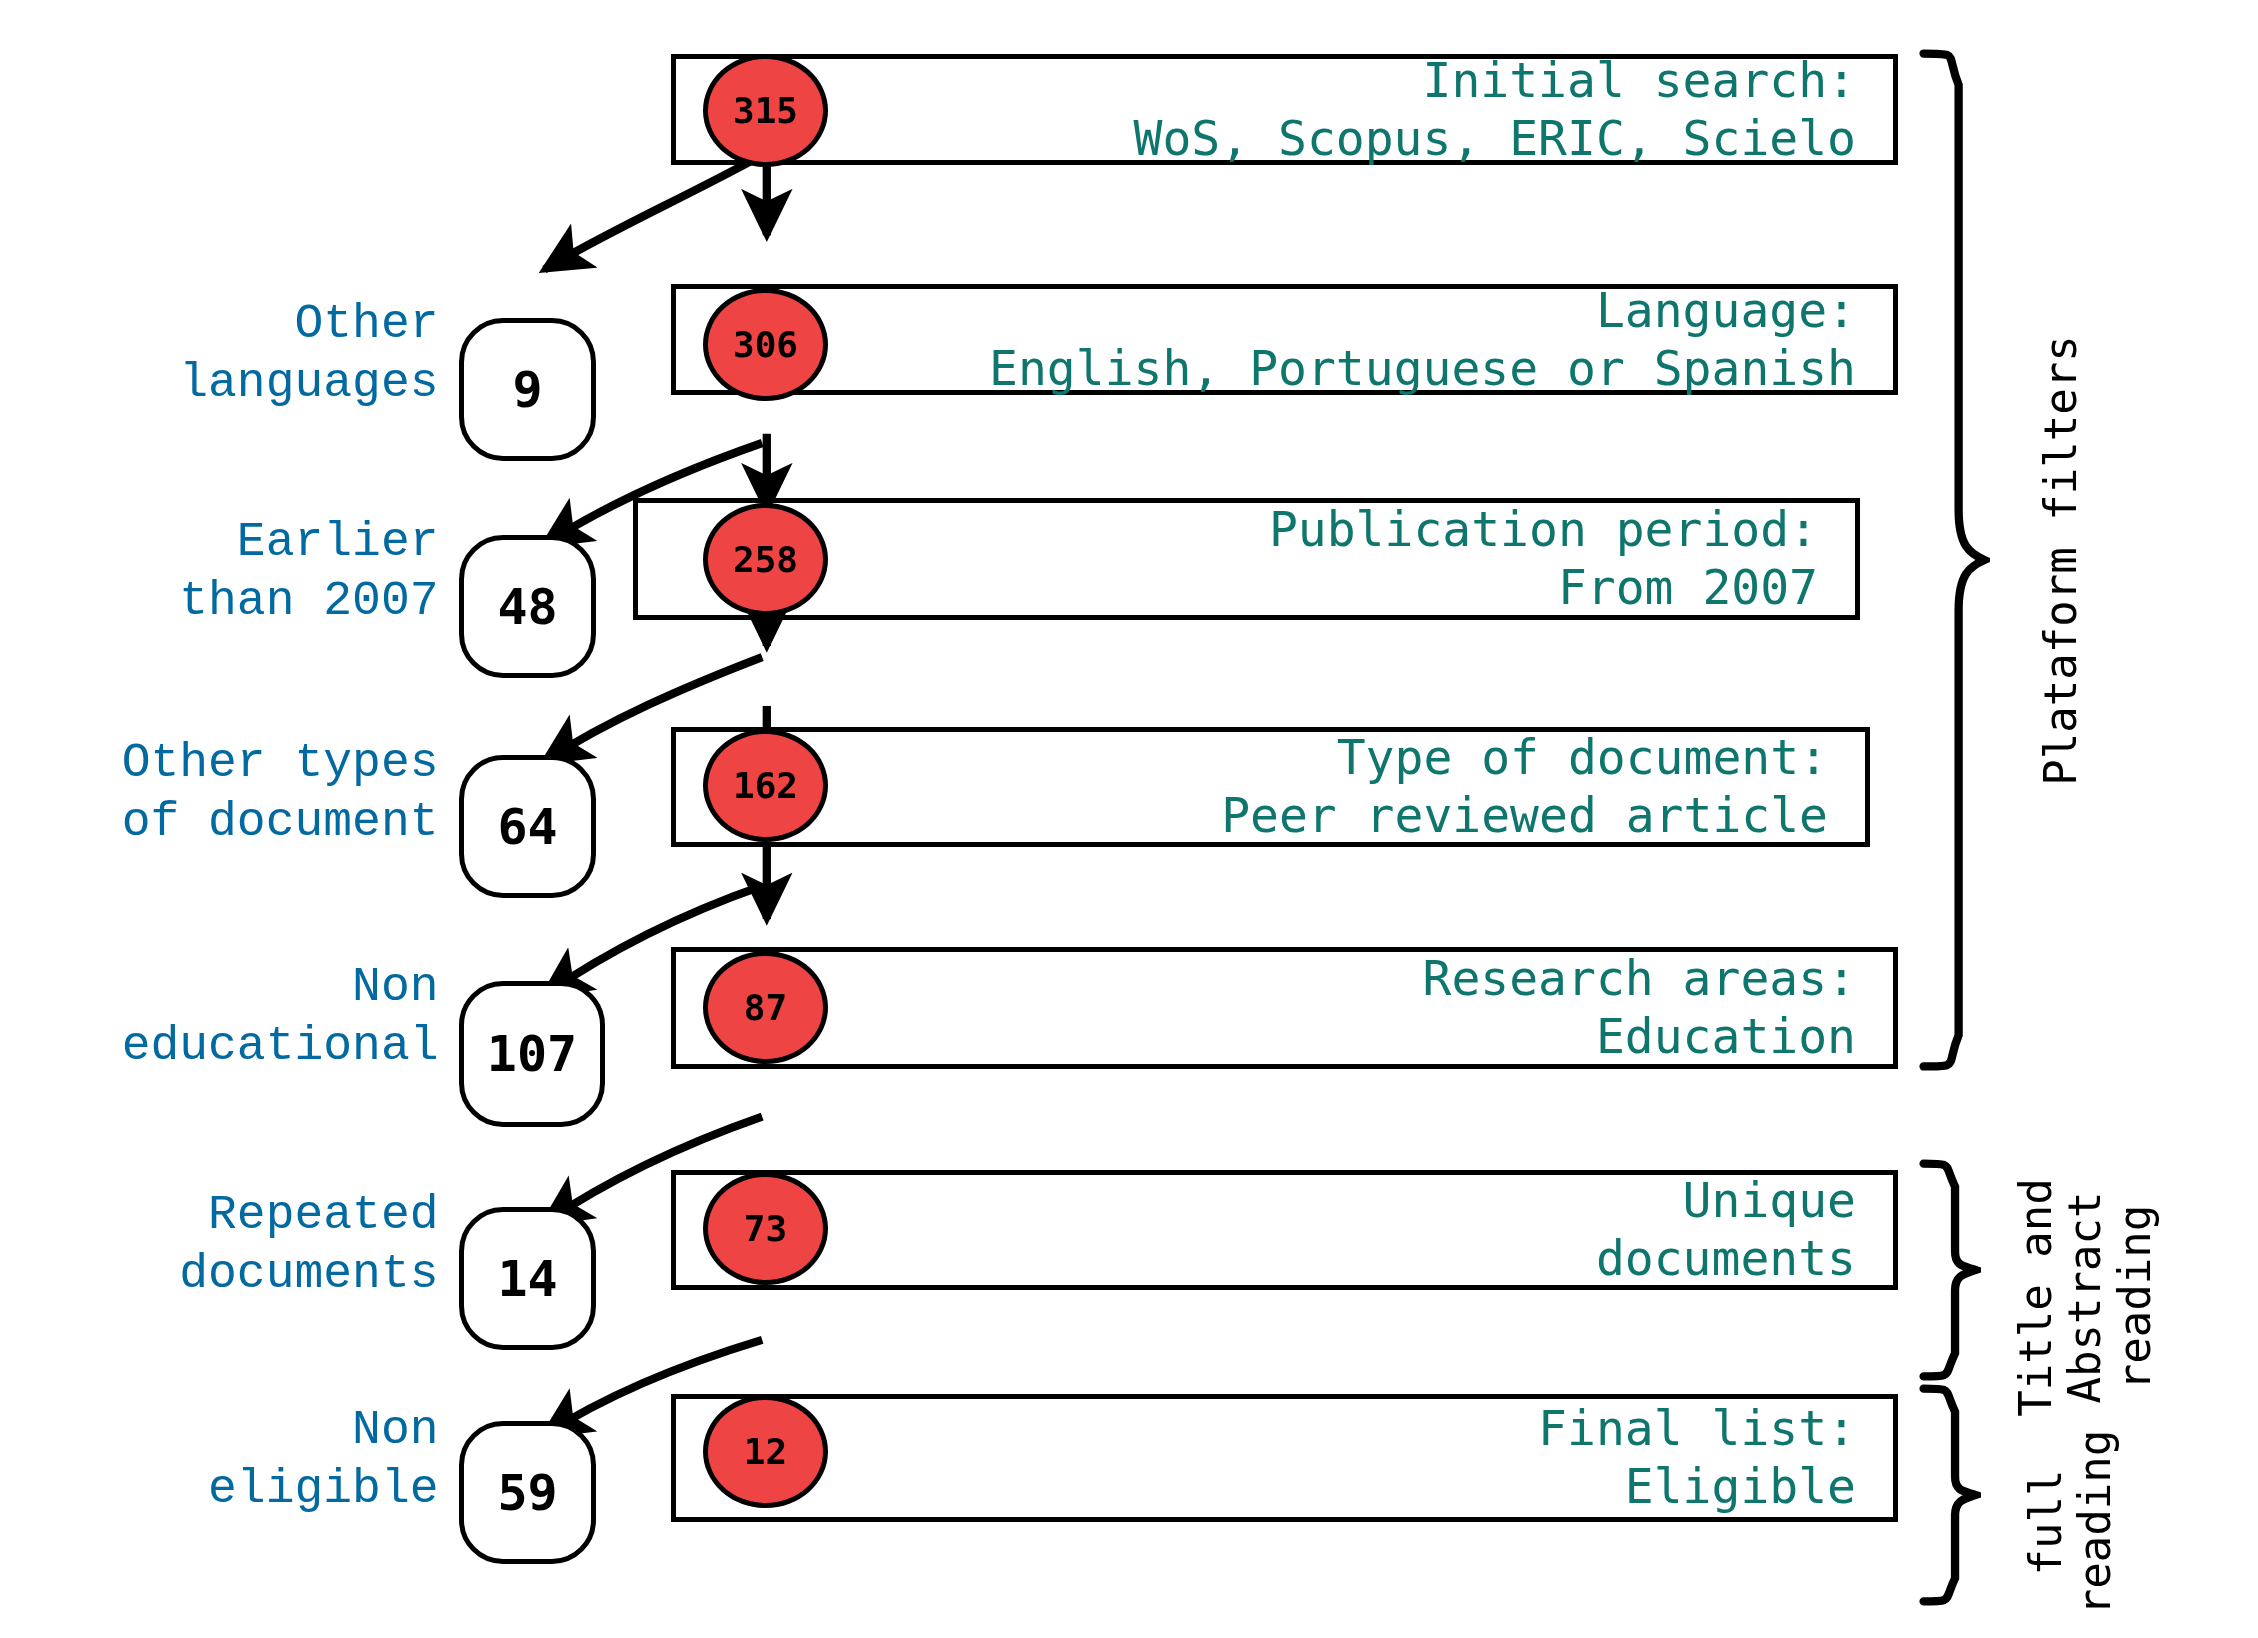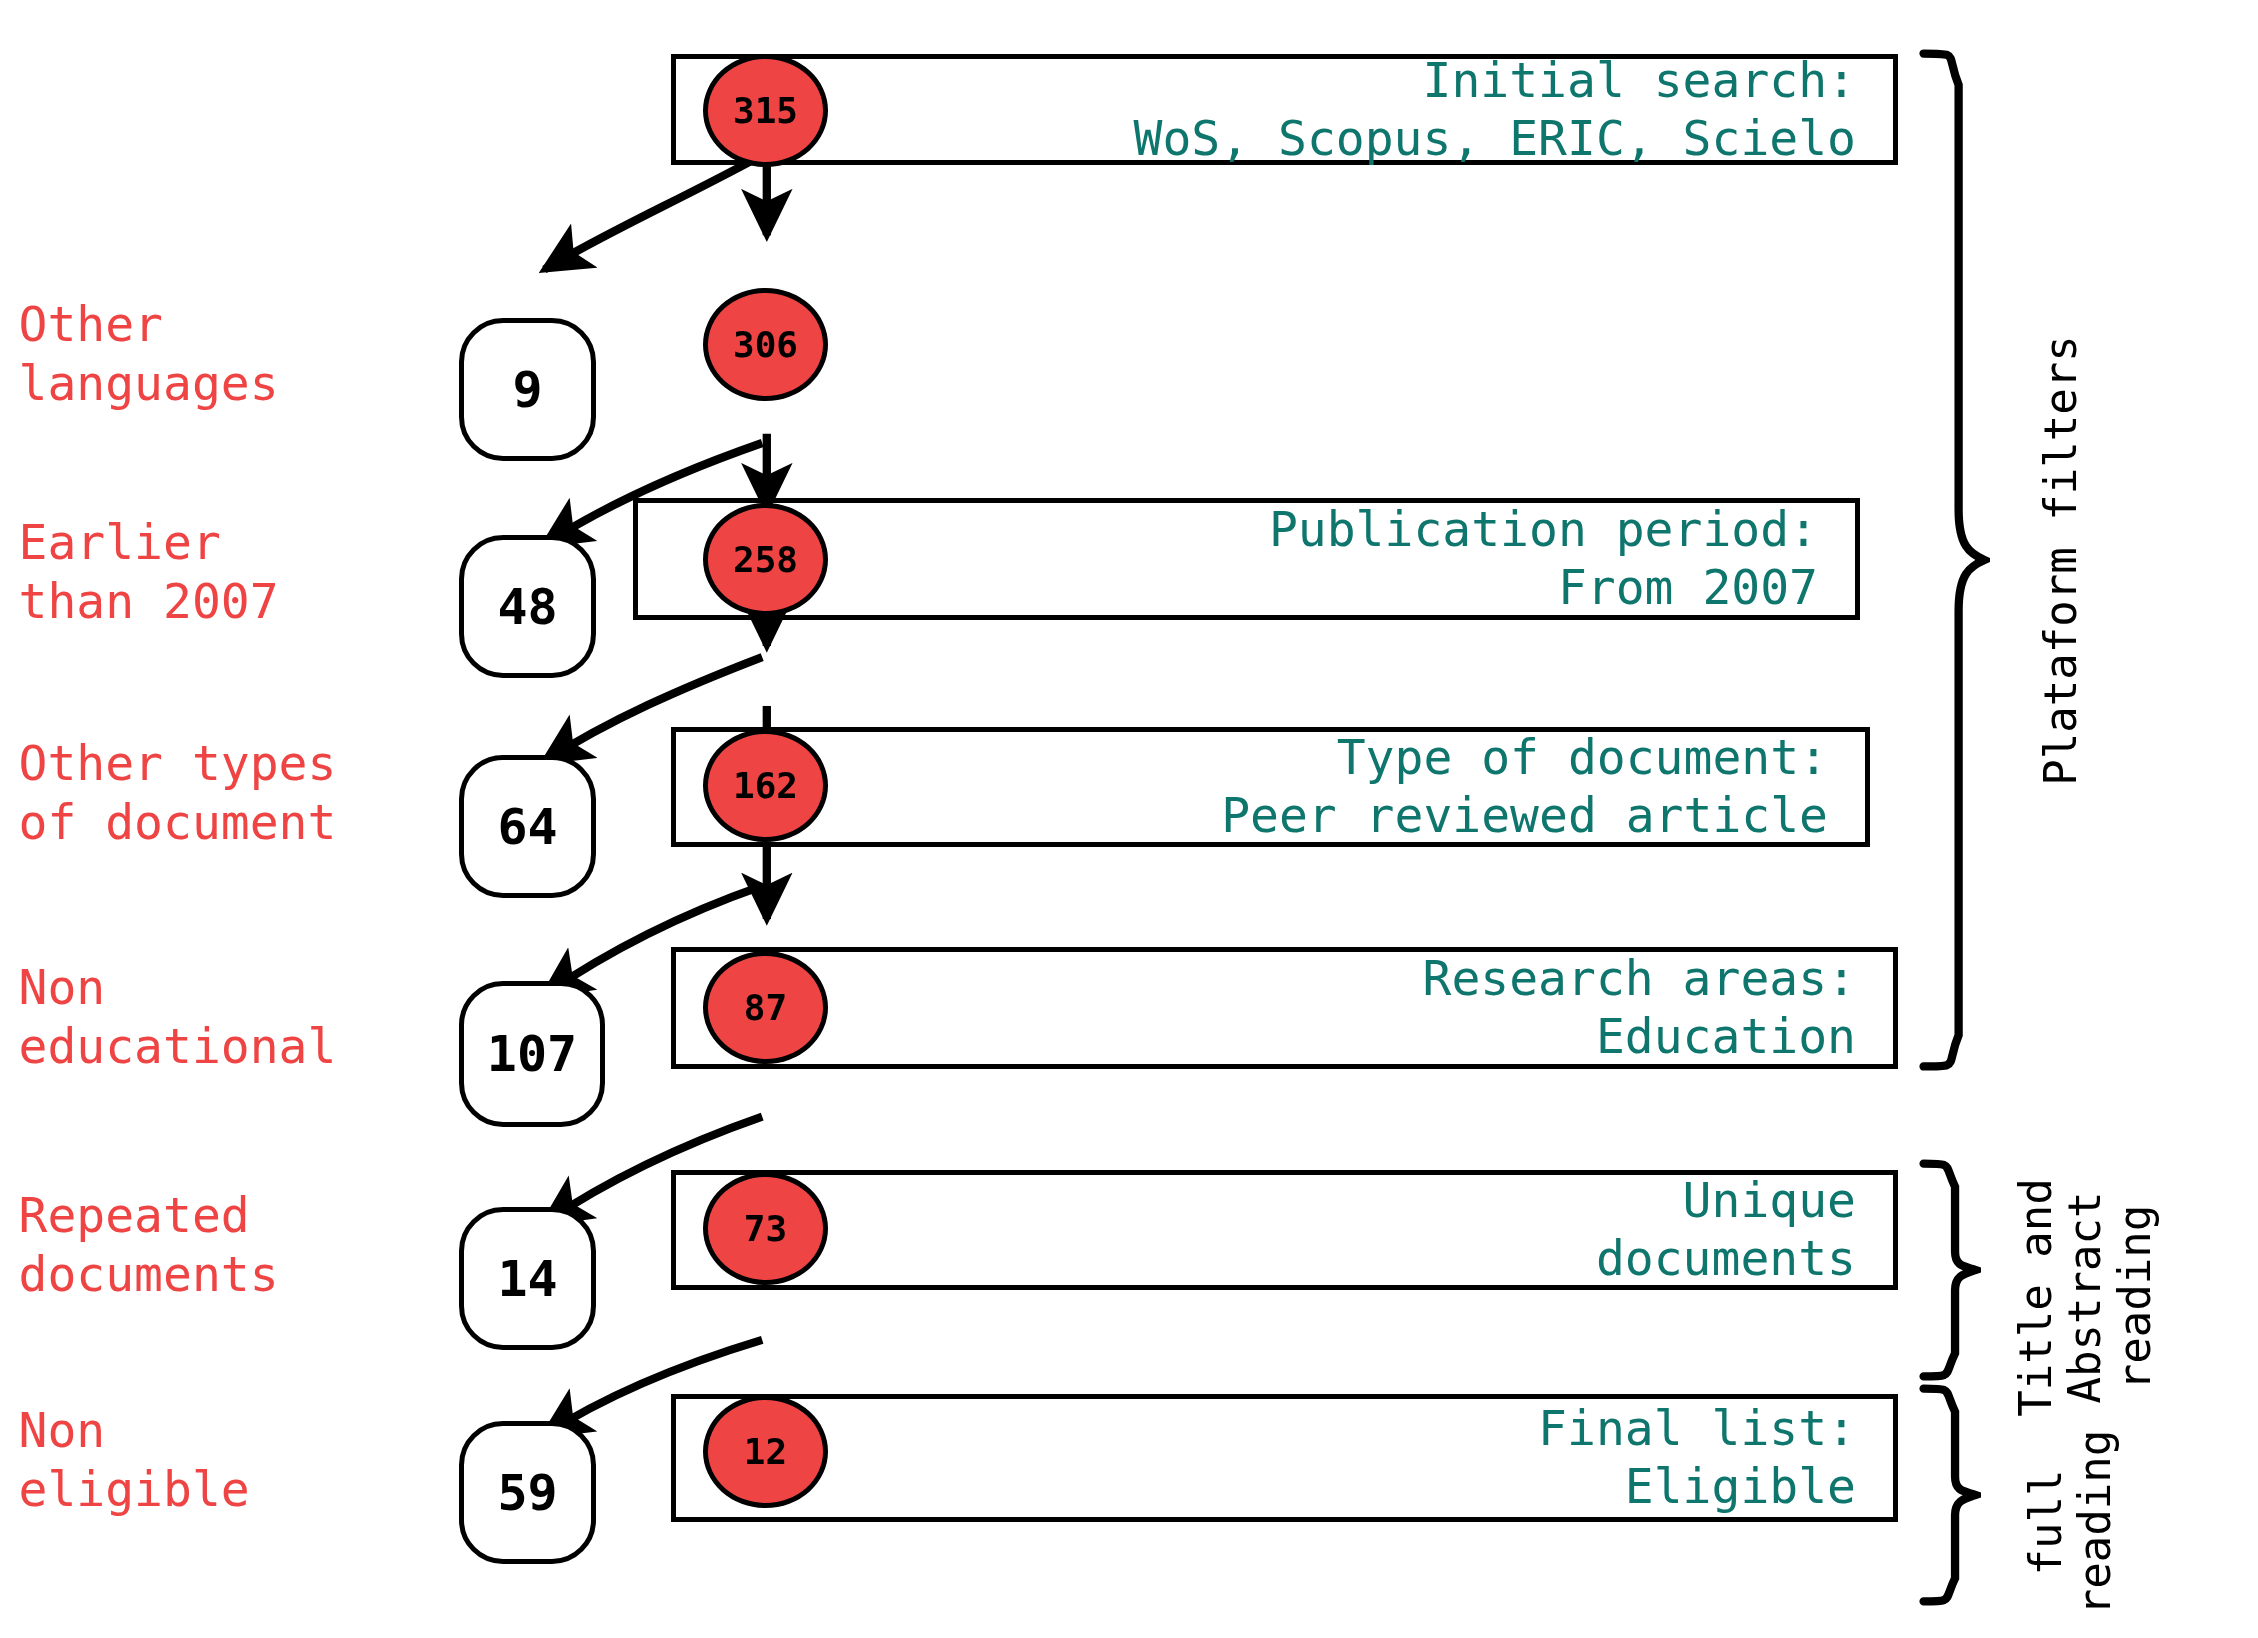--- a/index.html
+++ b/index.html
@@ -58,24 +58,26 @@
     display:flex;
     align-items:center;
     justify-content:center;
     font-weight:bold;
     font-size:50px;
     z-index:6;
   }
   
   .exlabel{
     position:absolute;
+    text-align:right;
     font-size:48px;
     line-height:1.22;
     white-space:pre-line;
-    color:#ef4444;
+    color:#0369a1;
+    font-family:Liberation Mono, monospace;
   }
   
   #arrows{
     position:absolute;
     left:0; top:0;
     width:2258px; height:1638px;
     pointer-events:none;
     z-index:3;
   }
   
@@ -124,20 +126,24 @@
       <path d="M 826,1452 C 740,1478 660,1510 590,1555"></path>
     </g>
   </svg>
 
   <div class="mainbox" style="left:671px; top:54px; width:1227px; height:111px;">
     <div class="boxtext">Initial search:
 WoS, Scopus, ERIC, Scielo</div>
   </div>
   <div class="ellipse" style="left:703px; top:54px; width:125px; height:113px;">315</div>
 
+  <div class="mainbox" style="left:671px; top:284px; width:1227px; height:111px;">
+    <div class="boxtext">Language:
+English, Portuguese or Spanish</div>
+  </div>
   <div class="ellipse" style="left:703px; top:288px; width:125px; height:113px;">306</div>
 
   <div class="mainbox" style="left:633px; top:498px; width:1227px; height:122px;">
     <div class="boxtext">Publication period:
 From 2007</div>
   </div>
 
   <div class="ellipse" style="left:703px; top:503px; width:125px; height:113px;">258</div>
 
   <div class="mainbox" style="left:671px; top:727px; width:1199px; height:120px;">

